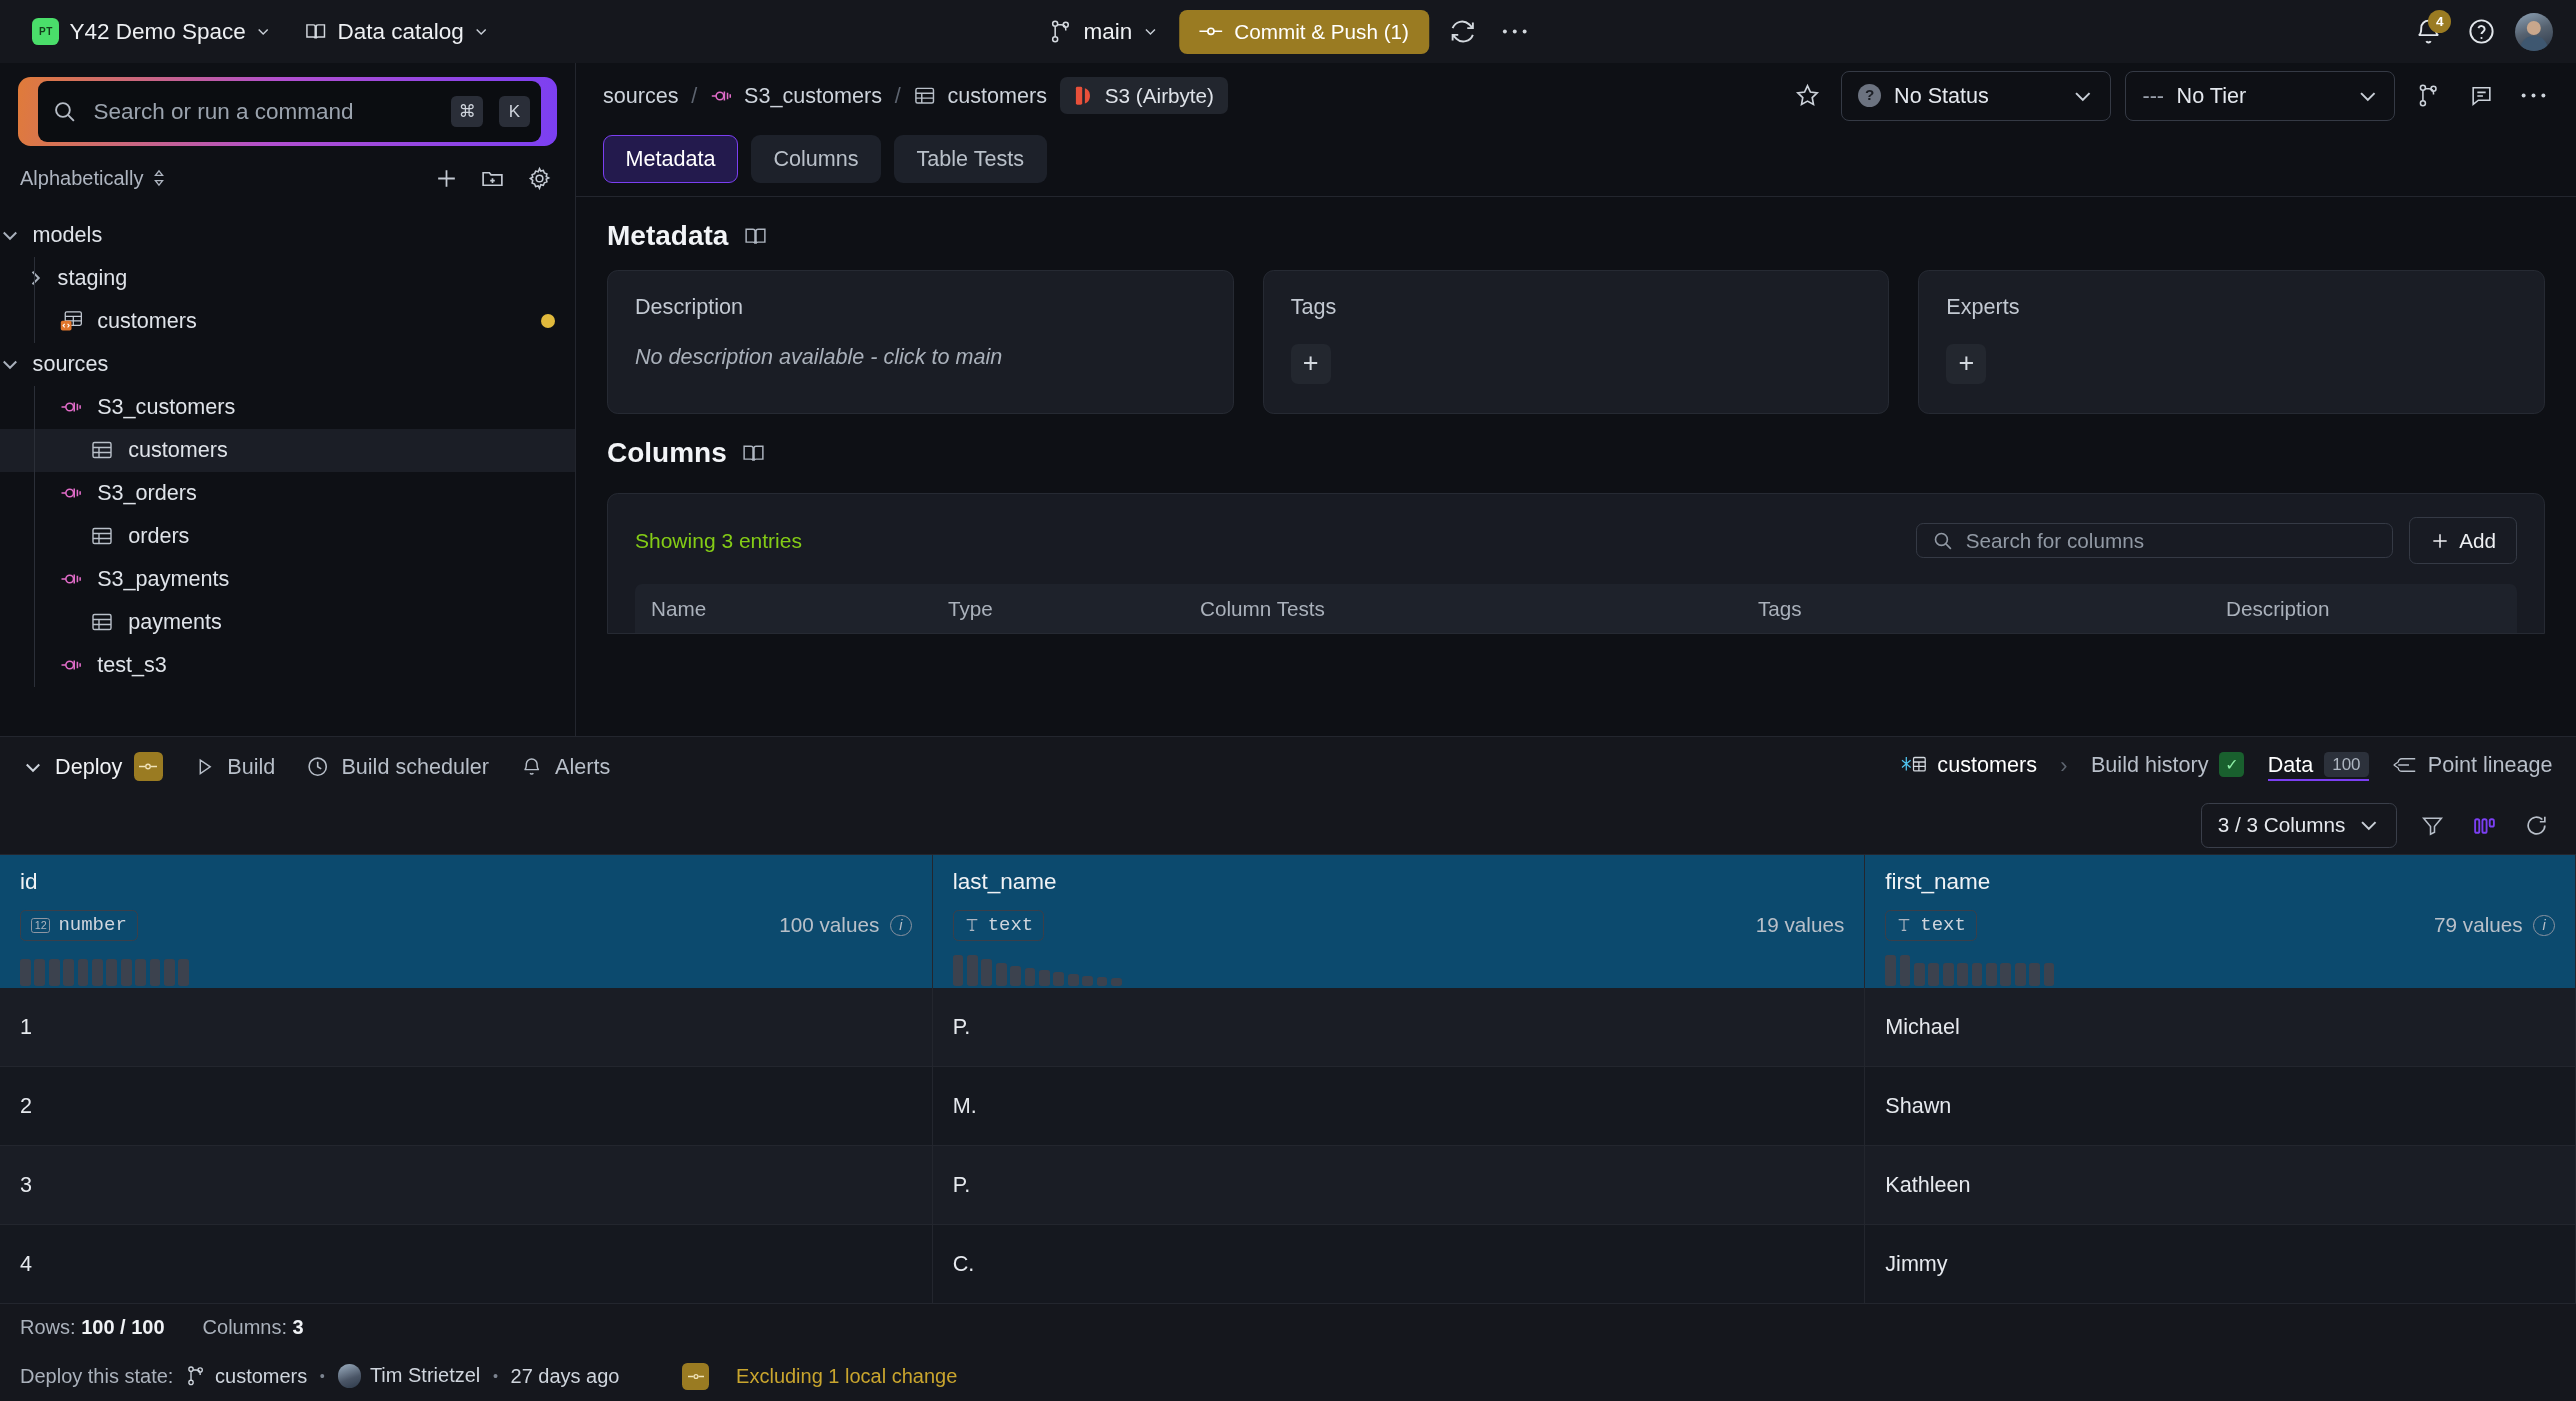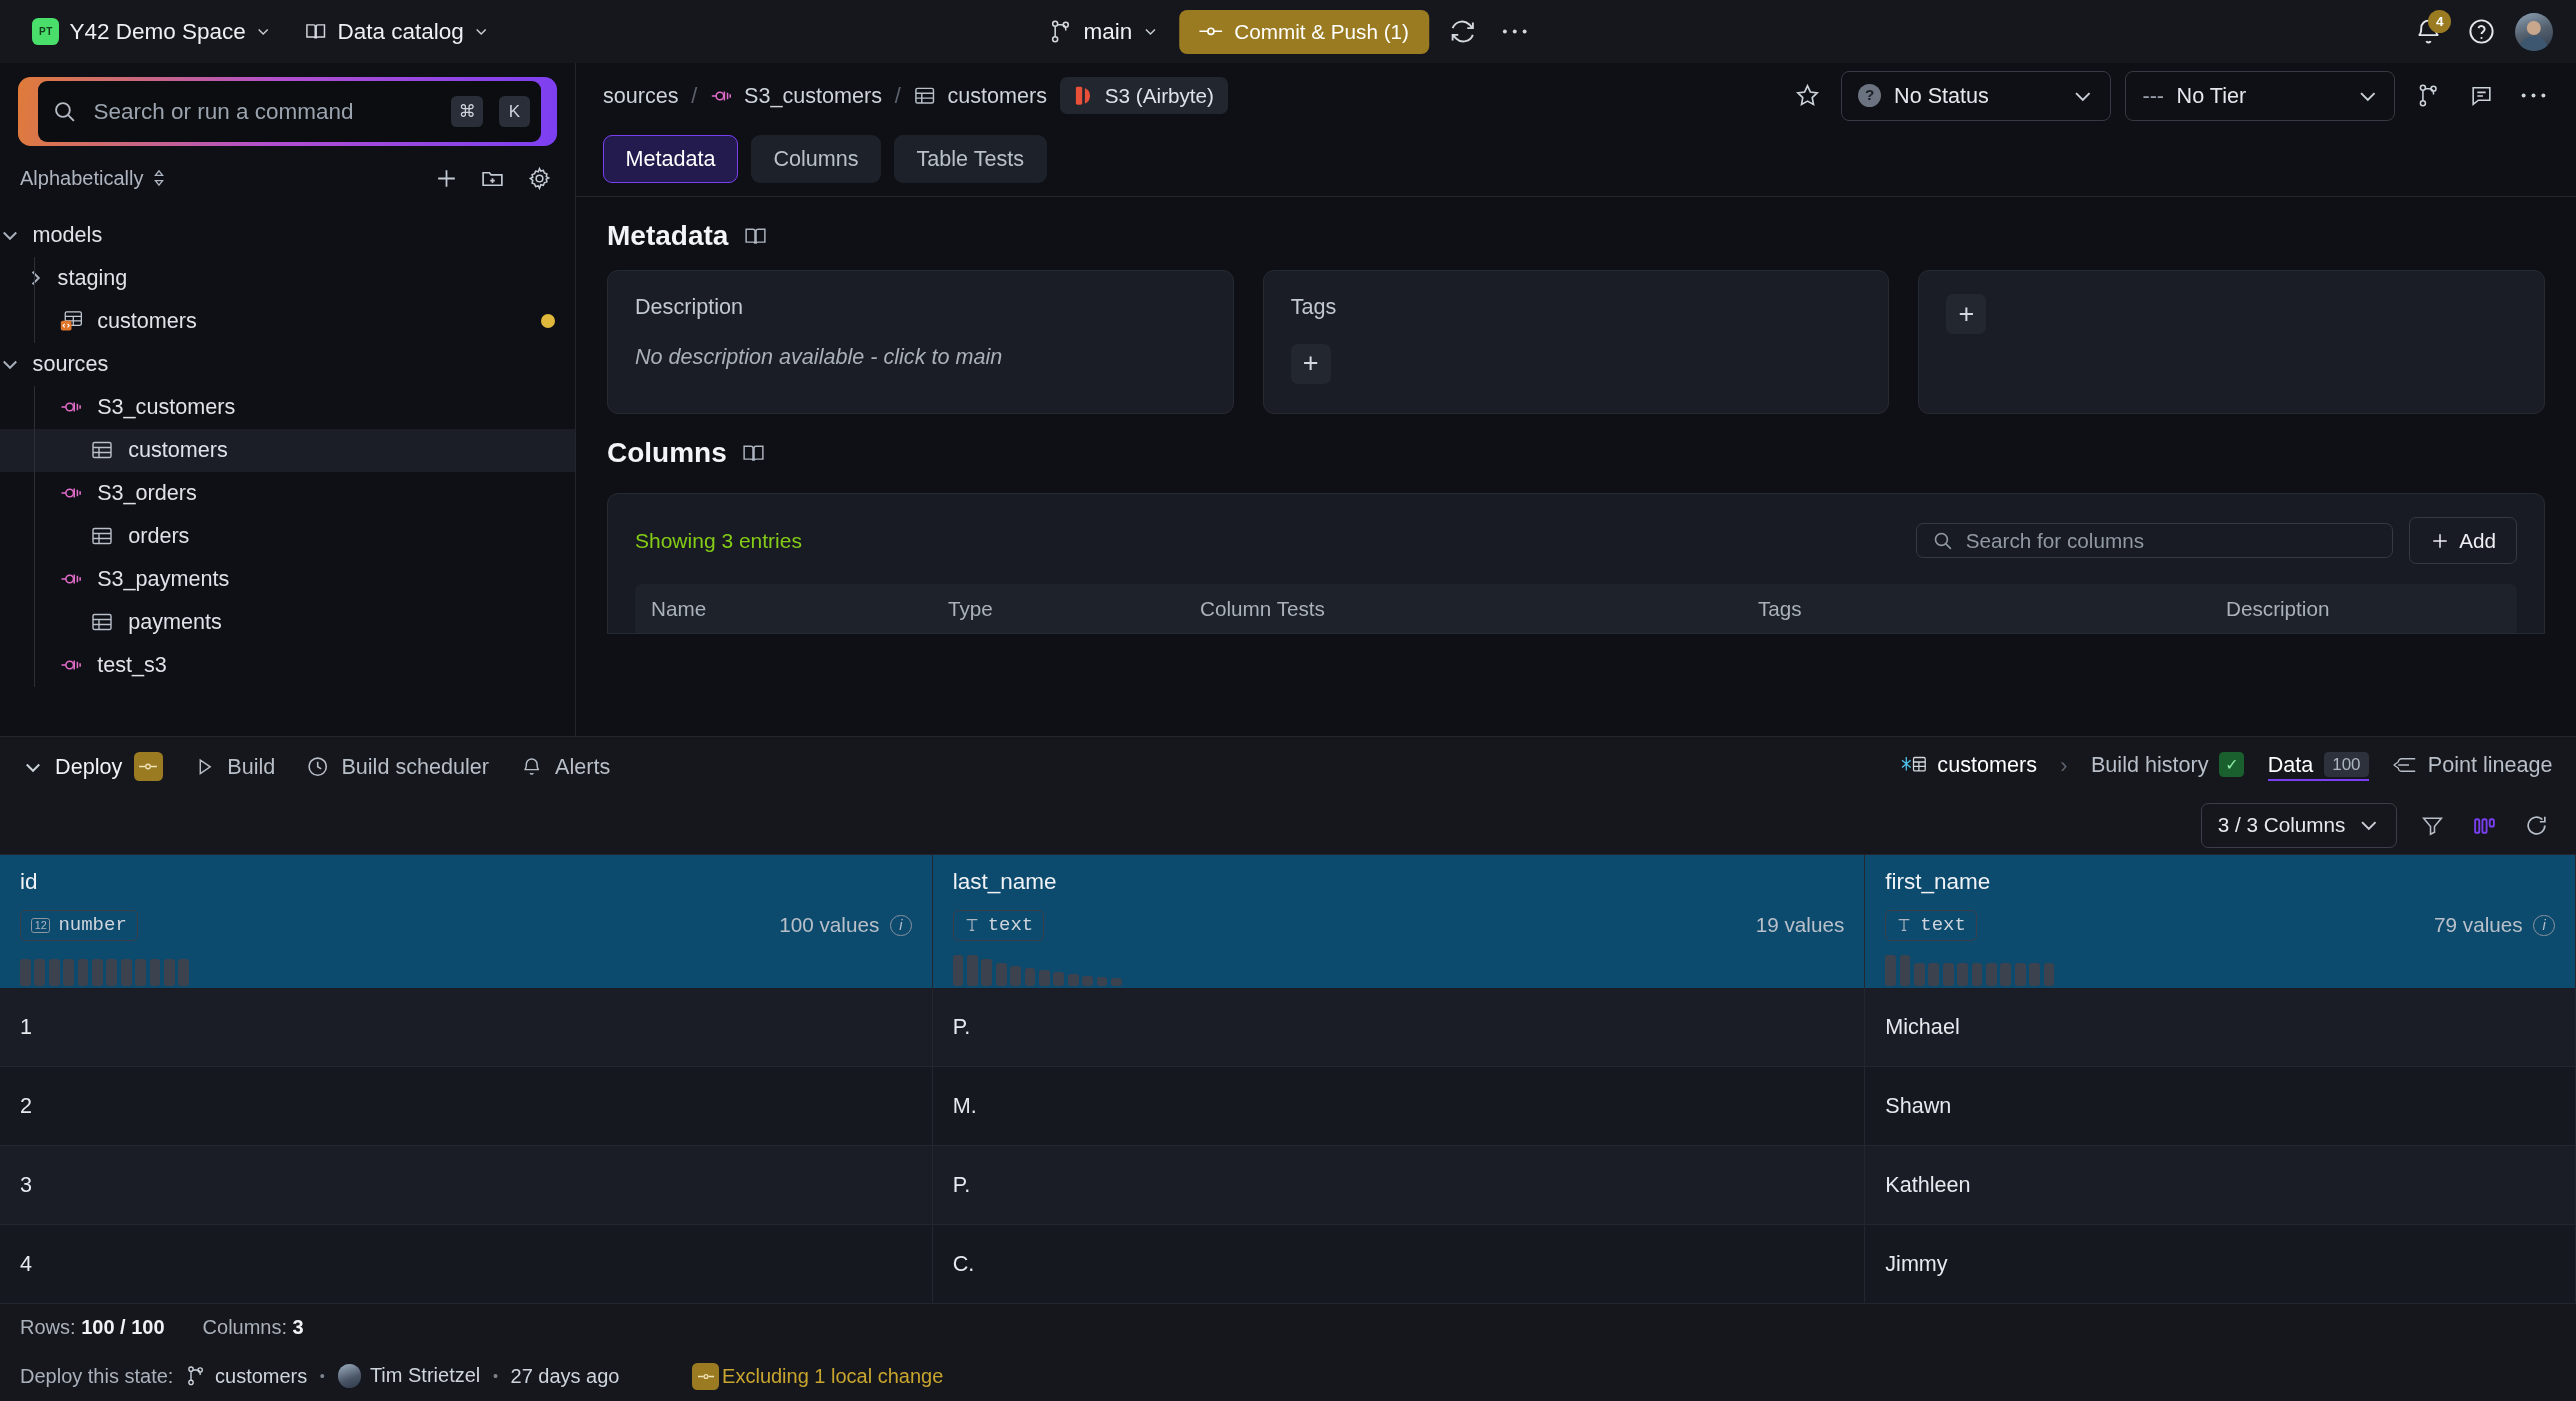--- a/index.html
+++ b/index.html
@@ -275,21 +275,21 @@
   .sb-text { font-size: 20px; color: #aab1bb; }
   .sb-text b { color:#f0f2f5; font-weight: bold; }
   .deploybar { height: 50px; flex:0 0 50px; background:#15171d; display:flex; align-items:center; padding: 0 20px; gap: 12.6px; }
   .db-label { font-size: 20px; color:#aab1bb; }
   .db-item { display:flex; align-items:center; gap:9px; font-size:20px; color:#cfd5dd; }
   .mini-avatar {
     width: 23.4px; height: 23.4px; border-radius:50%;
     background: linear-gradient(160deg,#9fb2c4 0%,#4a5costam 60%,#2d3a4a 100%);
     background: linear-gradient(160deg,#9fb2c4 0%,#4a5566 60%,#2d3a4a 100%);
   }
-  .excl-chip { display:flex; align-items:center; gap:3px; font-size:20px; color:#c9a52e; margin-left: 20px; padding-left: 40px;}
+  .excl-chip { display:flex; align-items:center; gap:27px; font-size:20px; color:#c9a52e; margin-left: 10px; padding-left: 40px;}
   .excl-badge { width: 27px; height: 27px; border-radius:5.4px; background:#9a7b22; display:flex;align-items:center;justify-content:center;}
   .sep-dot { color:#7b838f; }
 </style>
 </head>
 <body>
 
 <div class="app">
 
   <div class="topbar">
     <div class="topbar-left">
@@ -626,20 +626,21 @@
         <div class="cards">
           <div class="card">
             <div class="card-title">Description</div>
             <div class="card-empty">No description available - click to main</div>
           </div>
           <div class="card">
             <div class="card-title">Tags</div>
             <div class="plus-box">+</div>
           </div>
           <div class="card">
+            <div class="card-title">Experts</div>
             <div class="plus-box">+</div>
           </div>
         </div>
 
         <div class="section-title">
           <span>Columns</span>
           <svg width="25" height="25" viewBox="0 0 24 24" fill="none" stroke="#aeb5c0" stroke-width="1.4">
               <path d="M3 5h6.5c1 0 2 .8 2 1.8V19c0-.9-1-1.6-2-1.6H3V5zM21 5h-6.5c-1 0-2 .8-2 1.8V19c0-.9 1-1.6 2-1.6H21V5z"></path>
             </svg>
         </div>

